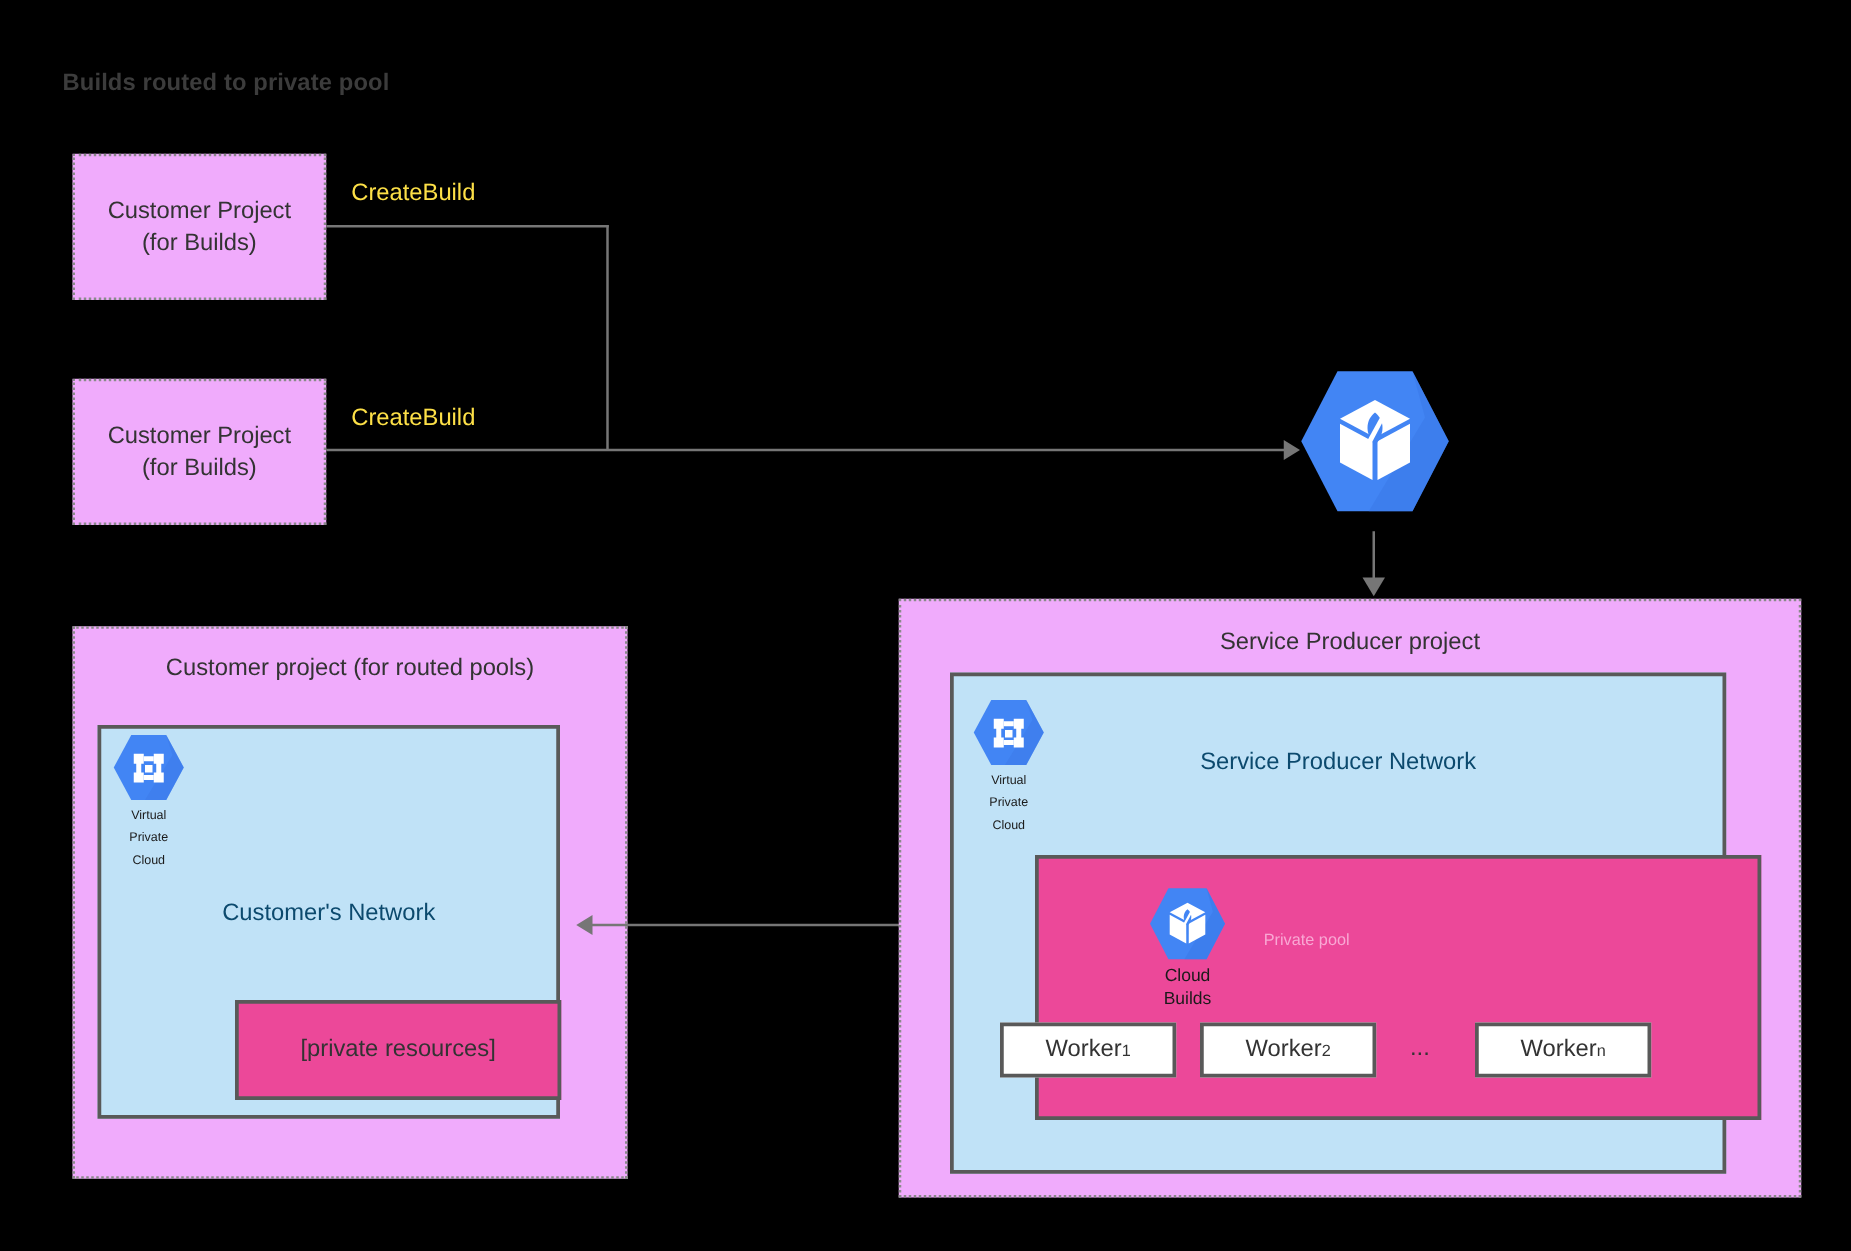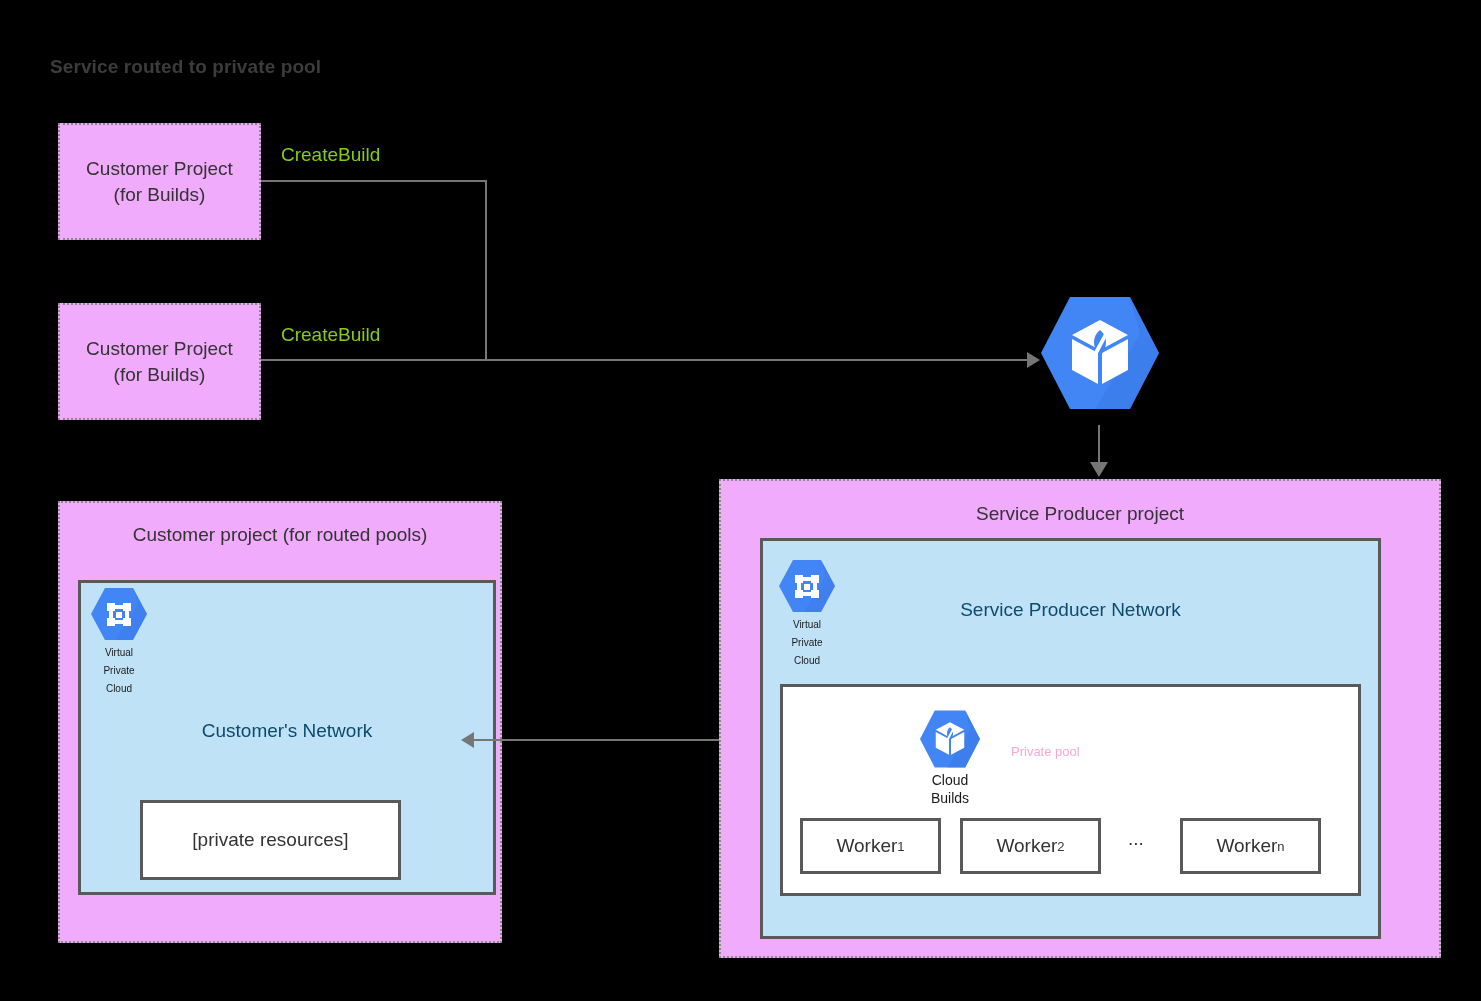--- a/index.html
+++ b/index.html
@@ -62,21 +62,21 @@
   #customer-private-project { left: 58px;  top: 501px; width: 444px; height: 442px; }
   #service-producer-project { left: 719px; top: 479px; width: 722px; height: 479px; }
 
   
   .net-box {
     position: absolute;
     background: #c0e2f7;
     border: 3px solid #595959;
     box-sizing: border-box;
   }
-  #customers-network { left: 78px;  top: 580px; width: 418px; height: 315px; }
+  #customers-network { left: 78px;  top: 580px; width: 370px; height: 315px; }
   #producer-network  { left: 760px; top: 538px; width: 621px; height: 401px; }
   .net-title {
     position: absolute;
     left: 0; right: 0;
     text-align: center;
     color: #0c4a6e;
     font-size: 19px;
     white-space: nowrap;
   }
 
@@ -87,23 +87,24 @@
     color: #1a1a1a;
     line-height: 18px;
     margin-top: 2px;
   }
   #vpc-left  { left: 86px;  top: 586px; }
   #vpc-right { left: 774px; top: 558px; }
 
   
   .white-box {
     position: absolute;
-    background: #ffffff;
+    background: #ec4899;
     border: 3px solid #595959;
     box-sizing: border-box;
+    margin-left: 48px;
   }
   #private-resources { left: 140px; top: 800px; width: 261px; height: 80px; }
   #private-pool-box  { left: 780px; top: 684px; width: 581px; height: 212px; }
   .white-box-text {
     position: absolute;
     left: 0; right: 0; top: 50%;
     transform: translateY(-50%);
     text-align: center;
     color: #333333;
     font-size: 19px;
@@ -137,21 +138,21 @@
     position: absolute;
     background: #ffffff;
     border: 3px solid #595959;
     box-sizing: border-box;
     display: flex;
     align-items: center;
     justify-content: center;
     font-size: 19px;
     color: #333333;
     top: 818px;
-    height: 56px;
+    height: 44px;
   }
   #worker-1 { left: 800px;  width: 141px; }
   #worker-2 { left: 960px;  width: 141px; }
   #worker-n { left: 1180px; width: 141px; }
   .worker-box sub { font-size: 13px; }
   #worker-ellipsis {
     position: absolute;
     left: 1128px;
     top: 828px;
     font-size: 19px;
@@ -162,21 +163,21 @@
   .conn { position: absolute; background: #767676; }
   
   #line-top-h   { left: 261px; top: 180px; width: 226px; height: 2px; }
   #line-top-v   { left: 485px; top: 180px; width: 2px;  height: 180px; }
   
   #line-bottom-h{ left: 261px; top: 359px; width: 776px; height: 2px; }
 
   .label-createbuild {
     position: absolute;
     font-size: 19px;
-    color: #84cc16;
+    color: #fde047;
     white-space: nowrap;
   }
   #createbuild-1 { left: 281px; top: 144px; }
   #createbuild-2 { left: 281px; top: 324px; }
 
   
   .arrow-right {
     position: absolute;
     width: 0; height: 0;
     border-top: 8px solid transparent;
@@ -208,21 +209,21 @@
   #arrowhead-net-left  { left: 461px; top: 732px; }
   #arrowhead-net-right { left: 752px; top: 732px; }
 
   .gicon { display: block; margin: 0 auto; }
 </style>
 </head>
 <body>
 
 <div id="canvas">
 
-  <div id="diagram-title">Service routed to private pool</div>
+  <div id="diagram-title">Builds routed to private pool</div>
 
   <div class="proj-box" id="cust-build-1">
     <div class="cust-build-text">
       <div>Customer Project</div>
       <div>(for Builds)</div>
     </div>
   </div>
 
   <div class="proj-box" id="cust-build-2">
     <div class="cust-build-text">

